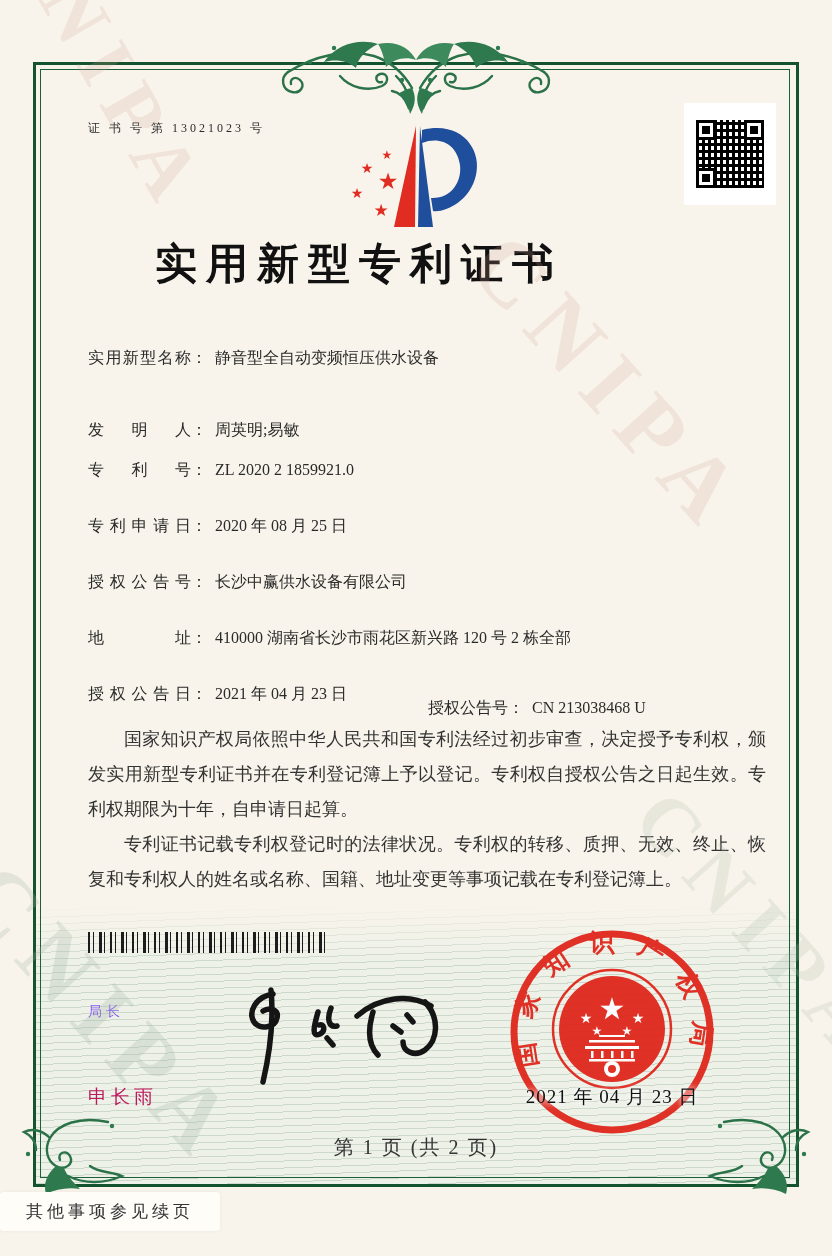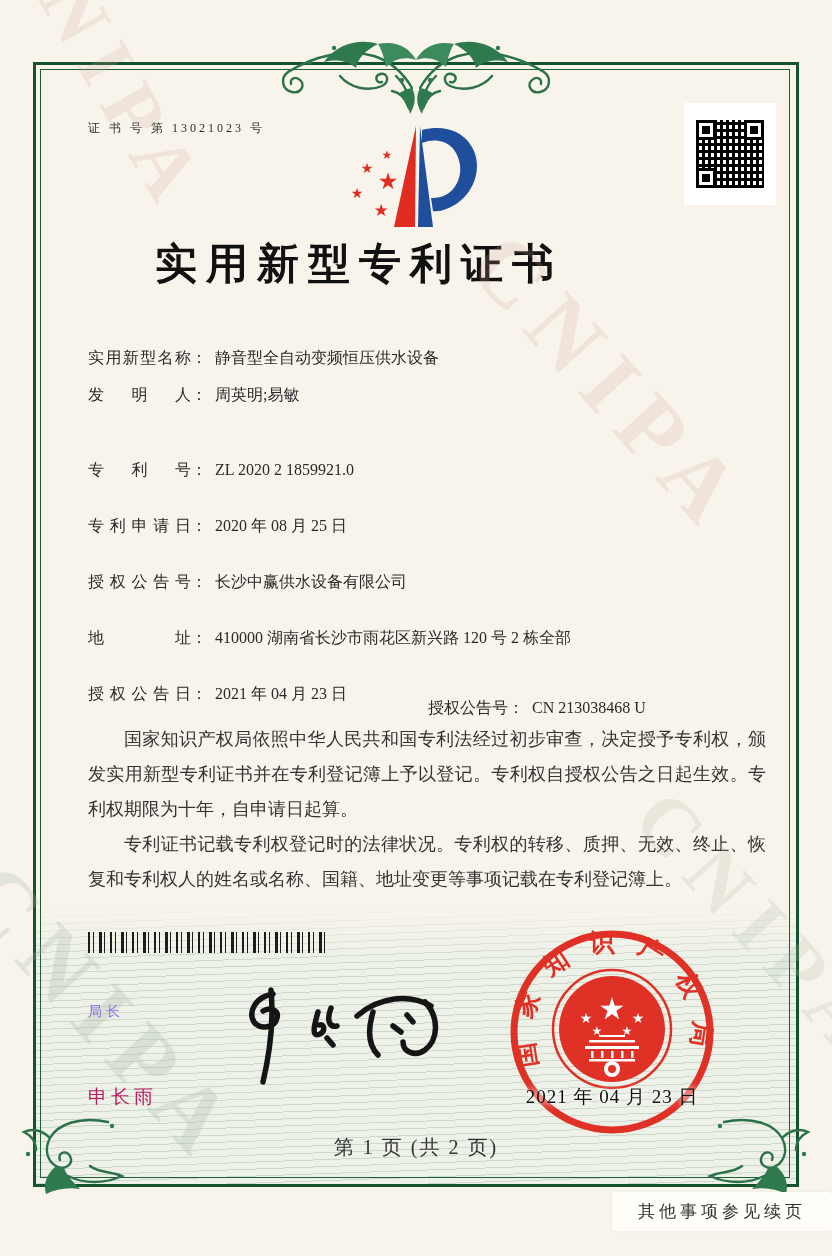--- a/index.html
+++ b/index.html
@@ -42,21 +42,21 @@
   .body-text p{margin:0;text-indent:2em;}
   
   .barcode{left:88px;top:932px;width:238px;height:21px;z-index:2;background:
     repeating-linear-gradient(90deg,#1c1c1c 0 2px,rgba(0,0,0,0) 2px 5px,#1c1c1c 5px 6px,rgba(0,0,0,0) 6px 11px,
     #1c1c1c 11px 14px,rgba(0,0,0,0) 14px 16px,#1c1c1c 16px 17px,rgba(0,0,0,0) 17px 22px);}
   .director-title{left:88px;top:1003px;font-size:14px;letter-spacing:4px;color:#8b5cf6;z-index:2;}
   .director-name{left:88px;top:1044px;font-size:19px;letter-spacing:4px;color:#be185d;z-index:2;margin-top:40px;}
   .seal-date{left:512px;top:1084px;width:200px;text-align:center;font-size:19px;letter-spacing:1px;
              color:#111;z-index:4;text-shadow:0 0 5px #fff,0 0 8px #fff;}
   .footer-page{left:0;top:1134px;width:832px;text-align:center;font-size:20px;letter-spacing:2px;color:#333;z-index:2;}
-  .cont-box{left:0;top:1192px;width:832px;text-align:right;z-index:2;}
+  .cont-box{left:0;top:1192px;width:832px;text-align:left;z-index:2;}
   .cont-box span{display:inline-block;background:#fffdf8;border-radius:4px;padding:8px 26px;
                  font-size:17px;letter-spacing:4px;color:#333;box-shadow:0 0 4px rgba(0,0,0,.05);}
   svg{overflow:visible;}
   .z2{z-index:2}.z4{z-index:4}
 </style>
 </head>
 <body>
 
 <div class="page">
 
@@ -126,21 +126,21 @@
     <text x="58" y="77" font-size="23" fill="#e02c21" text-anchor="middle">★</text>
     <text x="27" y="86" font-size="14" fill="#e02c21" text-anchor="middle">★</text>
     <text x="51" y="104" font-size="17" fill="#e02c21" text-anchor="middle">★</text>
   </svg>
 
   <div class="abs title">实用新型专利证书</div>
 
   <div class="row" style="top:348px">
     <span class="flabel">实用新型名称</span><span class="colon">：</span><span>静音型全自动变频恒压供水设备</span>
   </div>
-  <div class="row" style="top:385px">
+  <div class="row" style="top:420px">
     <span class="flabel">发明人</span><span class="colon">：</span><span>周英明;易敏</span>
   </div>
   <div class="row" style="top:460px">
     <span class="flabel">专利号</span><span class="colon">：</span><span>ZL 2020 2 1859921.0</span>
   </div>
   <div class="row" style="top:516px">
     <span class="flabel">专利申请日</span><span class="colon">：</span><span>2020 年 08 月 25 日</span>
   </div>
   <div class="row" style="top:572px">
     <span class="flabel">授权公告号</span><span class="colon">：</span><span>长沙中赢供水设备有限公司</span>

